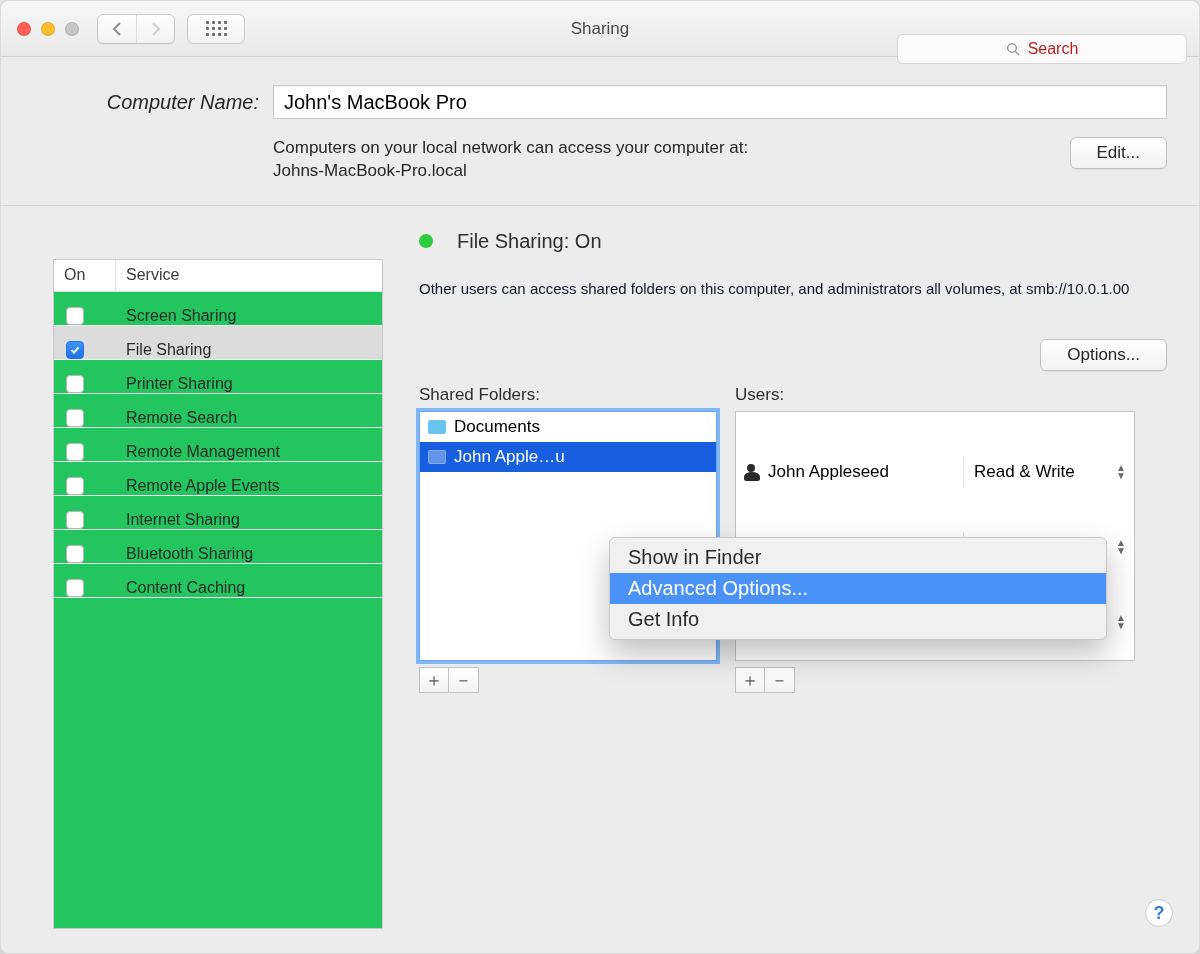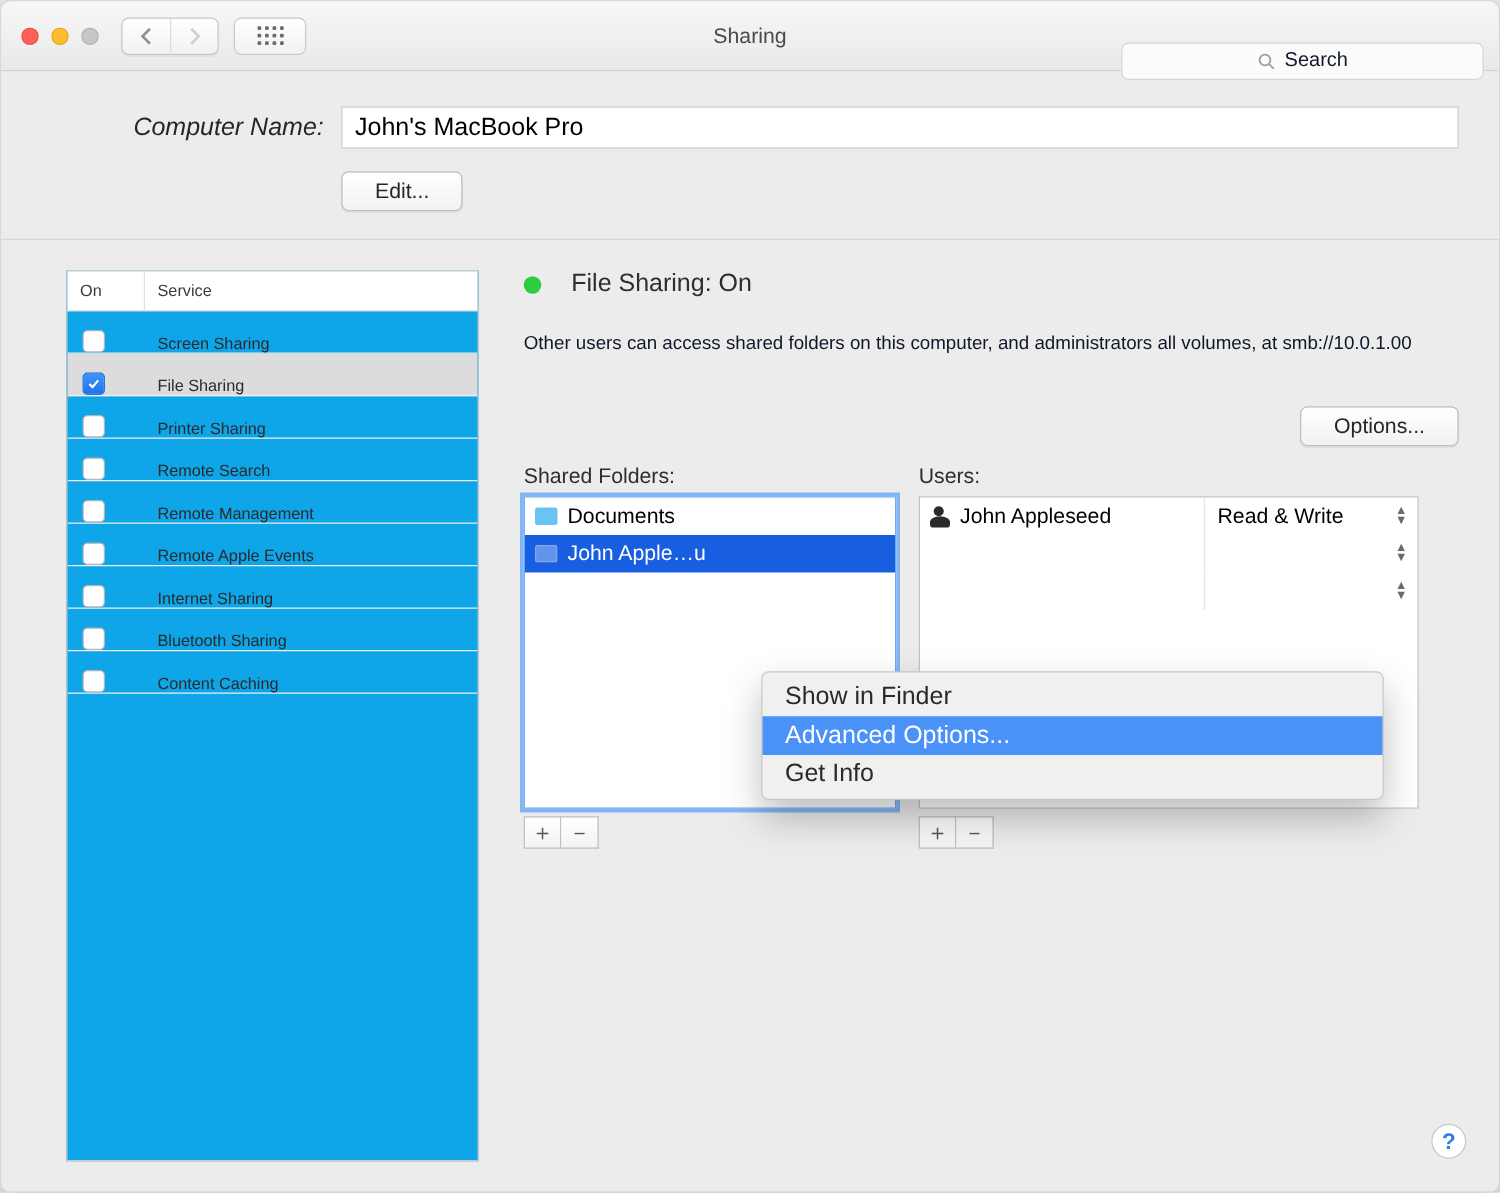--- a/index.html
+++ b/index.html
@@ -76,21 +76,21 @@
   }
   .searchwrap {
     margin-left: auto;
     position: relative;
     height: 30px;
     width: 290px;
     border: 1px solid #d6d6d6;
     border-radius: 6px;
     background: #fbfbfb;
     display: flex; align-items: center;
-    color: #0f172a;
+    color: #b91c1c;
     justify-content: center;
     gap: 8px;
     margin-top: 40px;
   }
   .searchwrap .ph { font-size: 16px; }
   
   .upper {
     padding: 28px 32px 22px 32px;
     border-bottom: 1px solid #d7d7d7;
     background: #ececec;
@@ -127,23 +127,24 @@
   .lower {
     flex: 1;
     padding: 24px 32px 24px 52px;
     display: flex;
     gap: 36px;
   }
   
   .service-list {
     width: 330px;
     border: 1px solid #c9c9c9;
-    background: #0ea5e9;
+    background: #22c55e;
     display: flex; flex-direction: column;
-    font-size: 13px;
+    font-size: 16px;
+    margin-top: 29px;
   }
   .service-list .head {
     display: flex;
     height: 32px;
     background: #ffffff;
     color: #3a3a3a;
     border-bottom: 1px solid #e1e1e1;
   }
   .service-list .head .h-on { width: 62px; padding-left: 10px; display:flex; align-items:center; border-right: 1px solid #e1e1e1;}
   .service-list .head .h-sv { flex: 1; padding-left: 10px; display:flex; align-items:center;}
@@ -178,21 +179,21 @@
     position:relative;
     font-size:17px;
   }
   .listbox.focus { box-shadow: 0 0 0 3px #80b6f5; border-color:#6fa9ee;}
   .folders .listbox { width: 298px; }
   .users .listbox { width: 400px; }
   .folder-row { display:flex; align-items:center; height:30px; padding: 0 8px; gap:8px;}
   .folder-row.selected { background: #175ee0; color:#fff; }
   .folder-icon { width:18px; height:14px; background:#69c4f2; border-radius:2px; position:relative; }
   .folder-icon.sel { background:#ffffff55; border:1px solid #fff3;}
-  .user-row { display:flex; align-items:center; height:30px; }
+  .user-row { display:flex; align-items:center; height:30px;margin-top:45px; }
   .user-row .u-name { flex:1; display:flex; align-items:center; gap:8px; padding-left:8px; border-right:1px solid #e3e3e3; height:100%;}
   .user-row .u-perm { width:170px; padding-left:10px; display:flex; align-items:center; justify-content:space-between; padding-right:8px;}
   .stepper { color:#6a6a6a; font-size:10px; line-height:8px; text-align:center;}
   .addrem { display:flex; margin-top:6px; }
   .addrem .sq {
     width:30px; height:26px; border:1px solid #c0c0c0; background:linear-gradient(#ffffff,#f3f3f3);
     display:flex; align-items:center; justify-content:center; font-size:18px; color:#555;
   }
   .addrem .sq + .sq { border-left:none; }
   
@@ -278,20 +279,24 @@
     </div>
   </div>
 
   <div class="upper">
     <div class="row-name">
       <div class="lbl">Computer Name:</div>
       <input type="text" value="John's MacBook Pro" style="">
     </div>
     <div class="row-info">
       <div class="spacer"></div>
+      <div class="txt">
+        <span>Computers on your local network can access your computer at:</span><br>
+        <span>Johns-MacBook-Pro.local</span>
+      </div>
       <button class="mac-btn">Edit...</button>
     </div>
   </div>
 
   <div class="lower">
 
     <div class="service-list">
       <div class="head">
         <div class="h-on">On</div>
         <div class="h-sv">Service</div>

